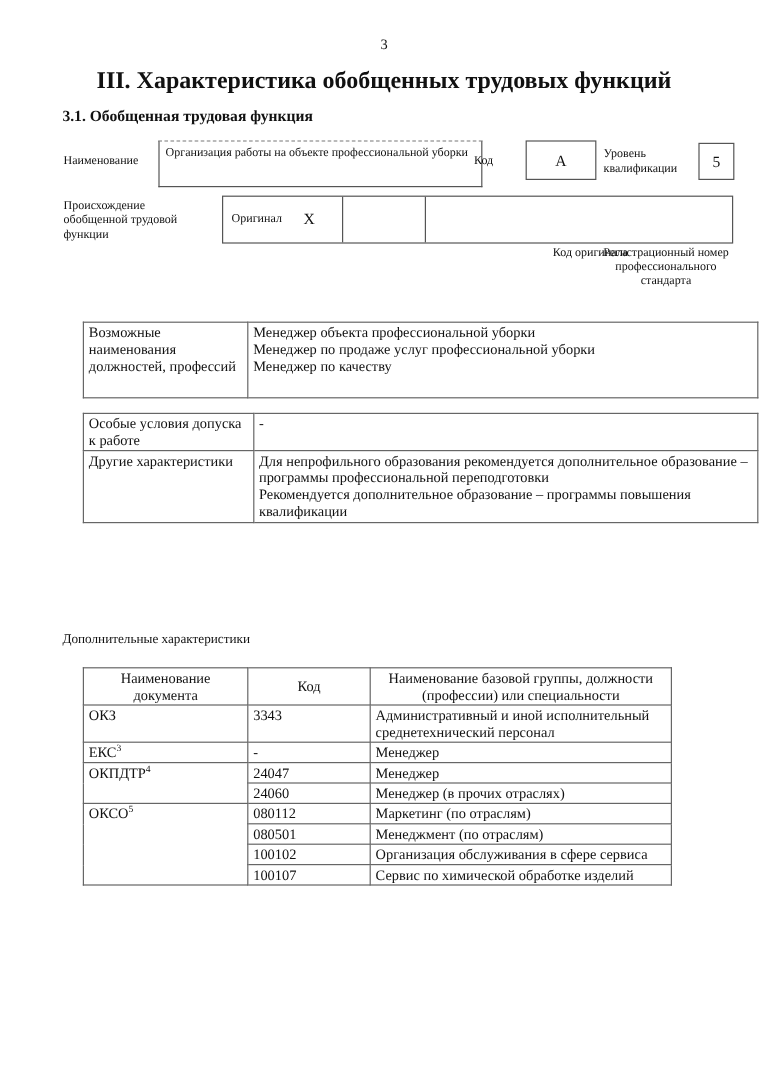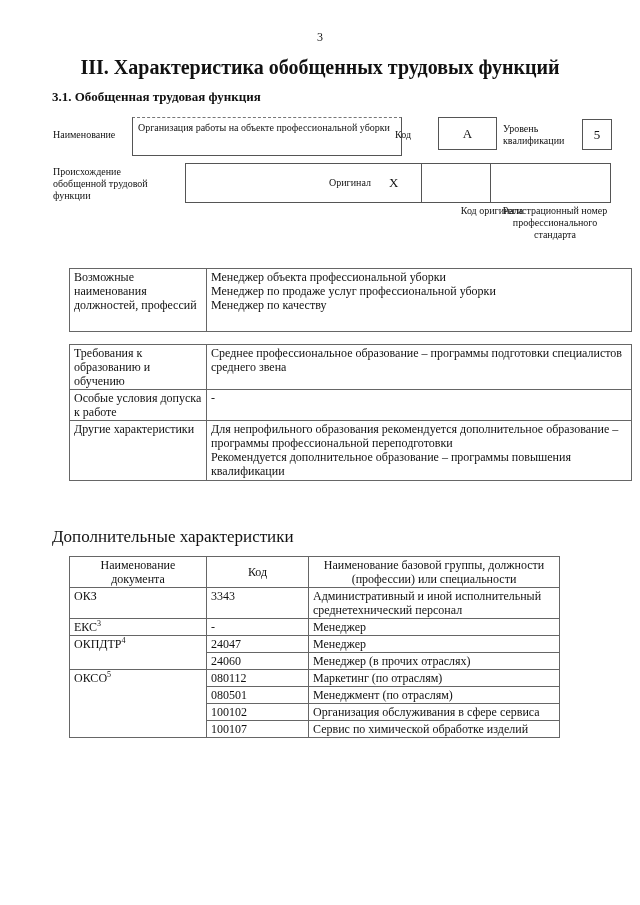--- a/index.html
+++ b/index.html
@@ -11,36 +11,36 @@
   .subtitle { left: 52px; top: 89px; font-size: 13px; font-weight: bold; }
   .small { font-size: 10px; line-height: 12px; }
   .box { border: 1px solid #555; box-sizing: border-box; }
   .name-label { left: 53px; top: 129px; }
   .name-box { left: 132px; top: 117px; width: 258px; height: 33px; font-size: 10px; line-height: 15px; padding: 2px 5px; border-right:1px solid #555; border-left:1px solid #555; border-top:1px dashed #777; border-bottom:1px solid #555;}
   .code-label { left: 395px; top: 129px; }
   .code-box { left: 438px; top: 117px; width: 59px; height: 33px; font-size: 13px; display: flex; align-items: center; justify-content: center; }
   .level-label { left: 503px; top: 123px; }
   .level-box { left: 582px; top: 119px; width: 30px; height: 31px; font-size: 13px; display: flex; align-items: center; justify-content: center; }
   .origin-label { left: 53px; top: 166px; }
-  .origin-table { left: 185px; top: 163px; width: 426px; height: 40px; display: flex; justify-content: flex-end; }
+  .origin-table { left: 185px; top: 163px; width: 426px; height: 40px; display: flex; }
   .origin-table > div { border-right: 1px solid #555; box-sizing: border-box; height: 100%; }
   .origin-table > div:last-child { border-right: none; }
   .oc1 { width: 100px; display: flex; align-items: center; padding-left: 7px; }
   .oc1 .x { margin-left: 18px; font-size: 13px; }
   .oc2 { width: 138px; padding: 7px 0 0 6px; }
   .oc3 { width: 69px; }
   .oc4 { width: 119px; }
   .cap1 { left: 420px; top: 205px; width: 78px; text-align: center; margin-left: 33px; }
   .cap2 { left: 500px; top: 205px; width: 110px; text-align: center; }
   table.t { position: absolute; border-collapse: collapse; font-size: 12px; line-height: 14px; margin-left: 22px; }
   table.t td, table.t th { border: 1px solid #666; vertical-align: top; padding: 1px 4px; font-weight: normal; text-align: left; }
   .t1 { left: 47px; top: 268px; width: 563px; }
   .t1 td { height: 60px; }
   .t2 { left: 47px; top: 344px; width: 563px; }
-  .addl { left: 52px; top: 527px; font-size: 17px; }
+  .addl { left: 52px; top: 527px; font-size: 11px; }
   .t3 { left: 47px; top: 556px; width: 491px; font-size: 12px; }
   .t3 th { text-align: center !important; vertical-align: middle !important; }
   sup { font-size: 8px; line-height: 0; }
 </style>
 </head>
 <body>
 
 <div class="abs page-num">3</div>
 <div class="abs title">III. Характеристика обобщенных трудовых функций</div>
 <div class="abs subtitle">3.1. Обобщенная трудовая функция</div>
@@ -72,24 +72,20 @@
       <div>Менеджер объекта профессиональной уборки</div>
       <div>Менеджер по продаже услуг профессиональной уборки</div>
       <div>Менеджер по качеству</div>
     </td>
   </tr>
 </tbody>
   </table>
 
 <table class="t t2">
   <tbody>
-      <tr style="height:44px;">
-    <td style="width:128px;">Требования к образованию и обучению</td>
-    <td>Среднее профессиональное образование – программы подготовки специалистов среднего звена</td>
-  </tr>
   <tr style="height:30px;">
     <td>Особые условия допуска к работе</td>
     <td>-</td>
   </tr>
   <tr style="height:60px;">
     <td>Другие характеристики</td>
     <td>
       <div>Для непрофильного образования рекомендуется дополнительное образование – программы профессиональной переподготовки</div>
       <div>Рекомендуется дополнительное образование – программы повышения квалификации</div>
     </td>

